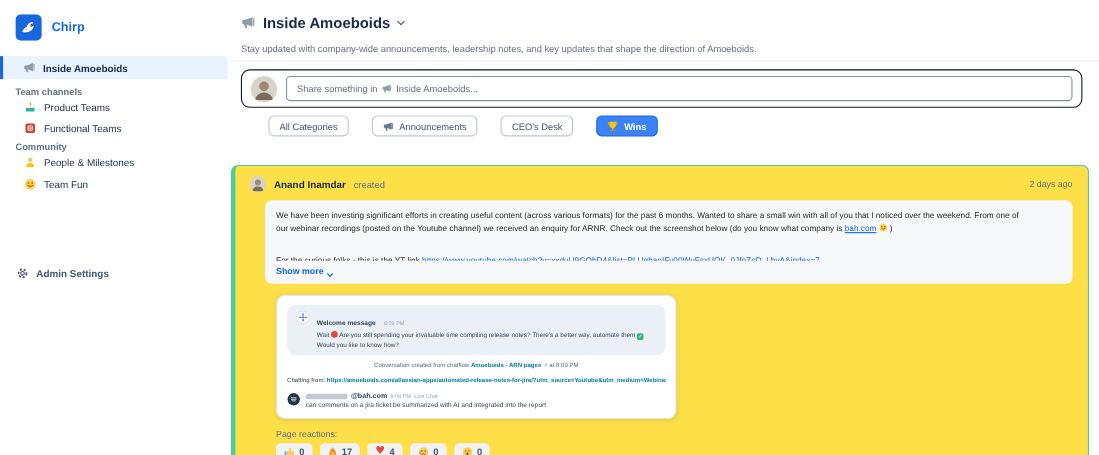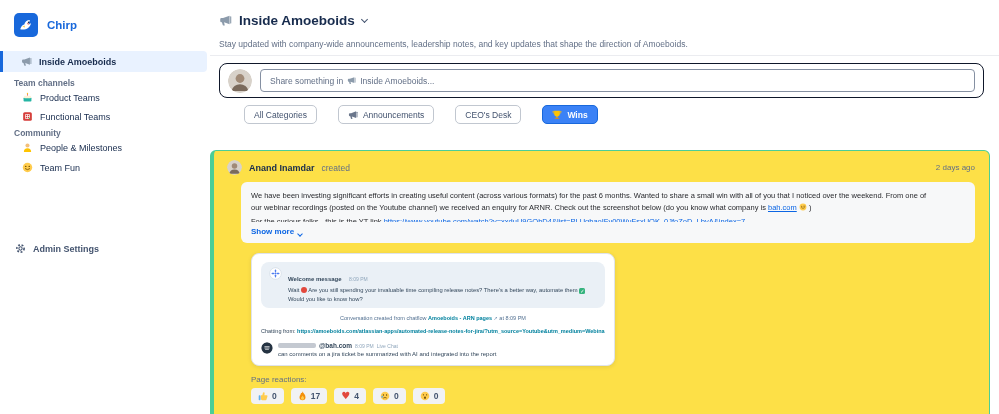--- a/index.html
+++ b/index.html
@@ -46,21 +46,21 @@
     padding:9px 14px 0 13px; background:#fde047; }
   .post-head { display:flex; align-items:center; gap:7px; }
   .author { font-size:9px; font-weight:bold; color:#172B4D; }
   .action { font-size:8.5px; color:#626F86; }
   .time { margin-left:auto; font-size:8px; color:#626F86; }
   .post-title { margin:8px 0 0 14px; display:flex; align-items:center; gap:4px;
     font-size:9.5px; font-weight:bold; color:#0C66E4; cursor:pointer; }
   .post-body { margin:7px 0 0 14px; background:#F7F8F9; border-radius:6px; padding:8px 10px 7px; }
   .bline { font-size:7.5px; line-height:11.5px; color:#292A2E; white-space:nowrap; overflow:hidden; }
   .bline .lnk { color:#0C66E4; text-decoration:underline; cursor:pointer; }
-  .clip { height:6px; overflow:hidden; margin-top:3px; }
+  .clip { height:6px; overflow:hidden; margin-top:18px; }
   .show-more { margin-top:5px; display:flex; align-items:flex-end; gap:4px;
     font-size:8px; font-weight:bold; color:#0C66E4; cursor:pointer; }
   .chev-sm { width:4px; height:4px; border-right:1.4px solid #0C66E4; border-bottom:1.4px solid #0C66E4;
     transform:rotate(45deg); margin-top:-2px; }
 
   
   .shot { margin:10px 0 0 24px; width:364px; border:1px solid #DFE3EB; border-radius:8px;
     background:#fff; box-shadow:0 1px 4px rgba(9,30,66,.1); padding:8px 9px; }
   .bubble { background:#EAF0F6; border-radius:8px; padding:5px 8px; display:flex; gap:6px; }
   .wm-title { font-size:6px; font-weight:bold; color:#33475B; }

